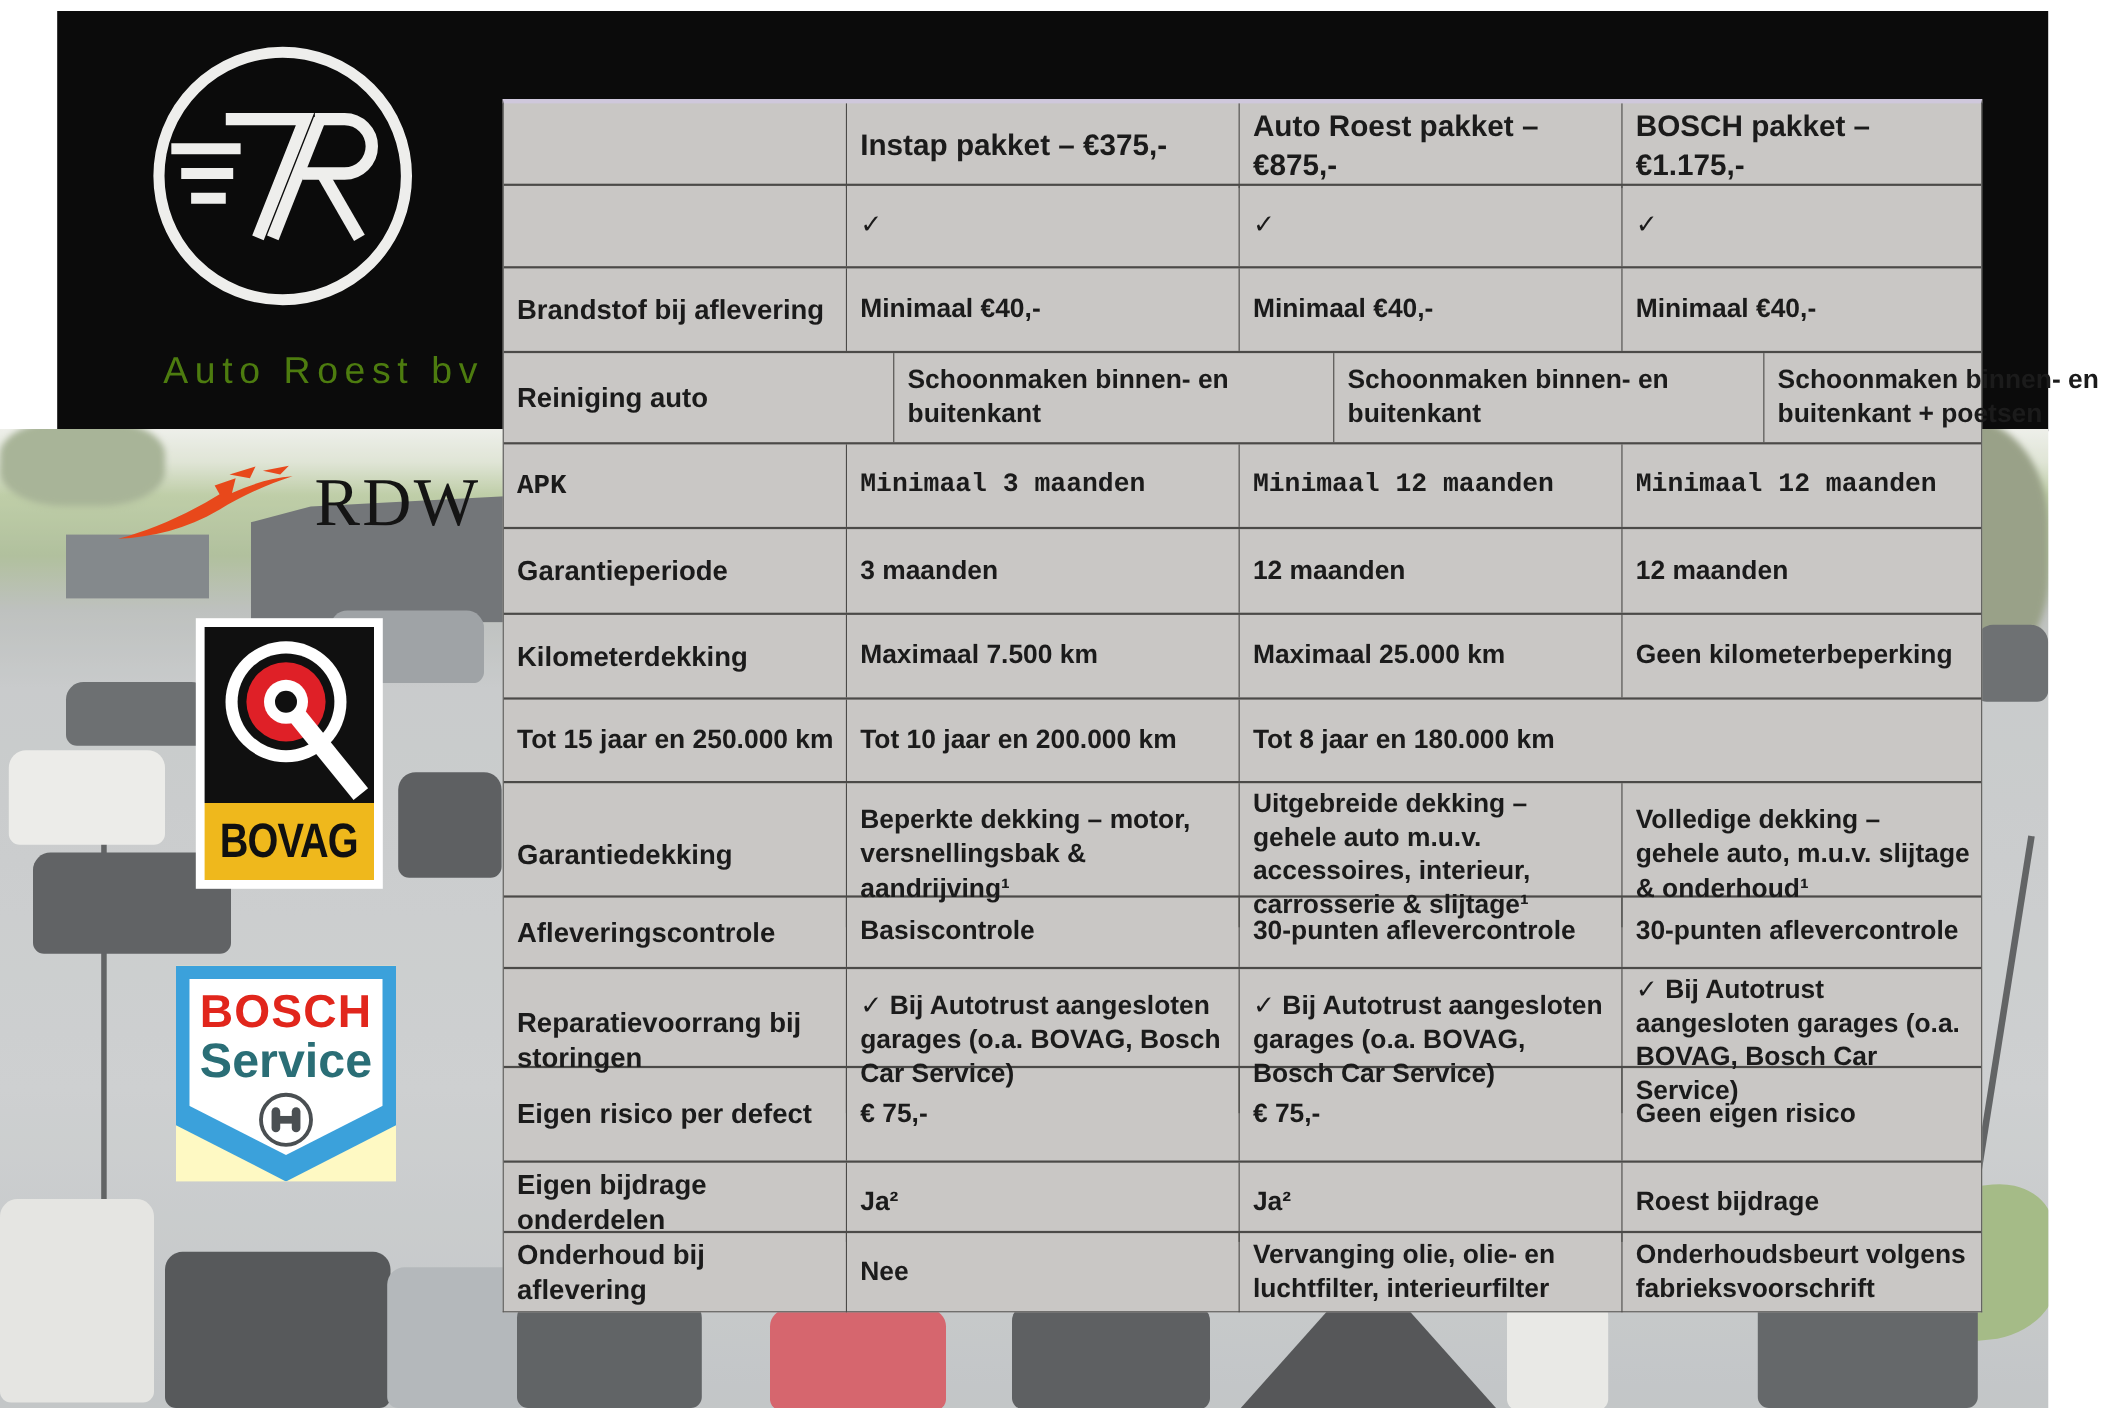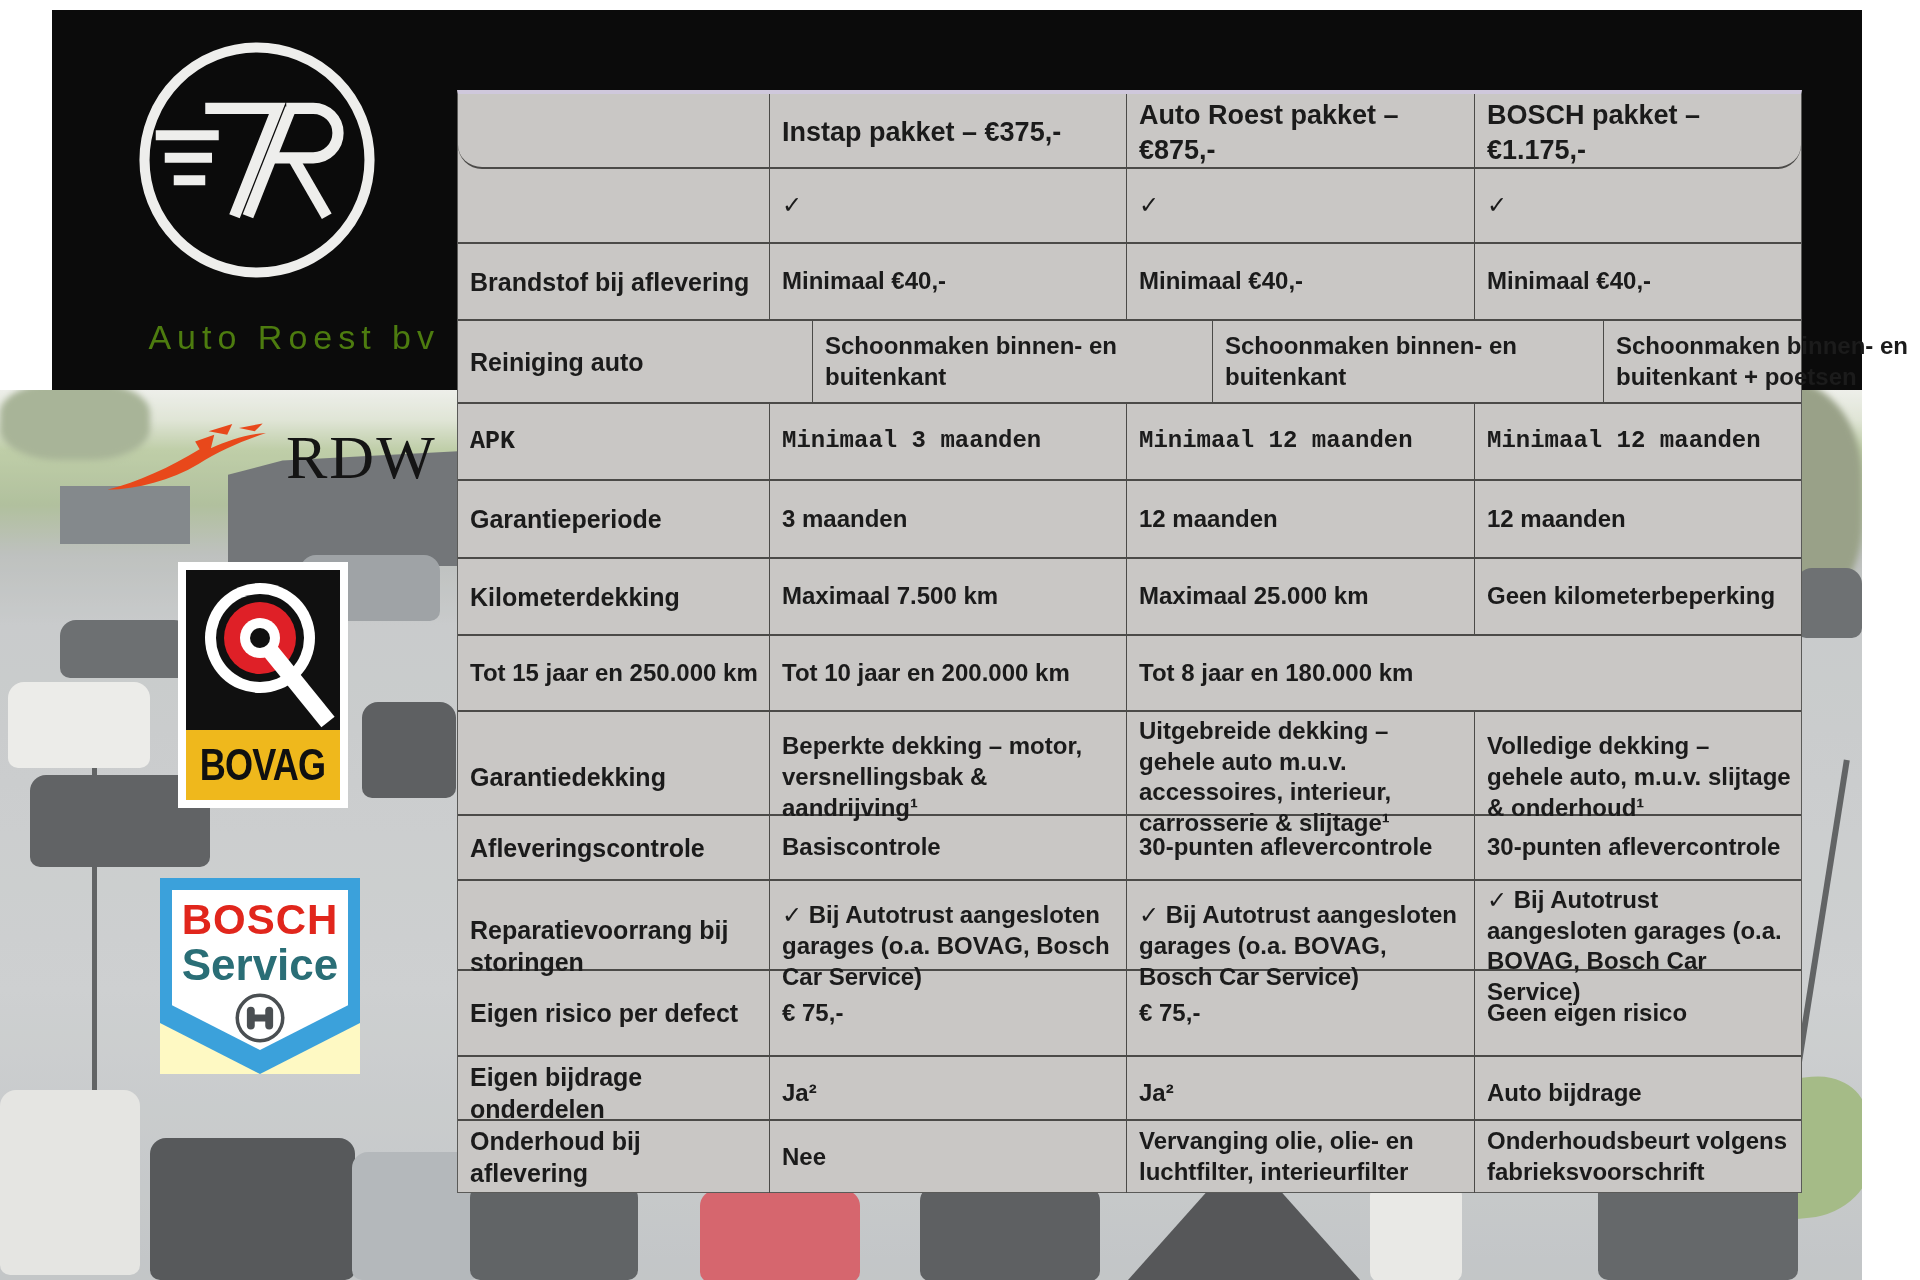--- a/index.html
+++ b/index.html
@@ -51,21 +51,21 @@
   .service-word{position:absolute;left:0;right:0;top:62px;text-align:center;font-weight:bold;
     font-size:44px;color:#2a6e76;}
   .bosch-armature{position:absolute;left:72px;top:112px;}
 
   
   .pkg-table{position:absolute;left:457px;top:90px;width:1343px;background:#c9c7c5;
     border:1px solid #5a5a58;border-top:4px solid #cfc8dc;box-sizing:content-box;color:#1b1b1b;}
   .row{display:grid;grid-template-columns:311px 357px 348px 327px;border-bottom:2px solid #4b4a48;
     box-sizing:border-box;}
   .row:last-child{border-bottom:none;}
-  .header-row{height:75px;border-radius:24px;}
+  .header-row{height:75px;}
   .cell{display:flex;flex-direction:column;justify-content:center;padding:4px 10px 4px 12px;
     box-sizing:border-box;font-weight:bold;font-size:24px;line-height:1.28;}
   .cell + .cell{border-left:1px solid #4b4a48;}
   .head-cell{font-size:27px;}
   .label-cell{font-size:25px;}
 </style>
 </head>
 <body>
 
 <div class="stage">
@@ -220,21 +220,21 @@
         <div class="row" style="height: 86px;">
           <div class="cell label-cell">Eigen risico per defect</div>
           <div class="cell value-cell">€ 75,-</div>
           <div class="cell value-cell">€ 75,-</div>
           <div class="cell value-cell">Geen eigen risico</div>
         </div>
         <div class="row" style="height: 64px;">
           <div class="cell label-cell">Eigen bijdrage onderdelen</div>
           <div class="cell value-cell">Ja²</div>
           <div class="cell value-cell">Ja²</div>
-          <div class="cell value-cell">Auto bijdrage</div>
+          <div class="cell value-cell">Roest bijdrage</div>
         </div>
         <div class="row" style="height: 71px;">
           <div class="cell label-cell">Onderhoud bij aflevering</div>
           <div class="cell value-cell">Nee</div>
           <div class="cell value-cell">Vervanging olie, olie- en luchtfilter, interieurfilter</div>
           <div class="cell value-cell">Onderhoudsbeurt volgens fabrieksvoorschrift</div>
         </div>
       </div>
   </div>
 

